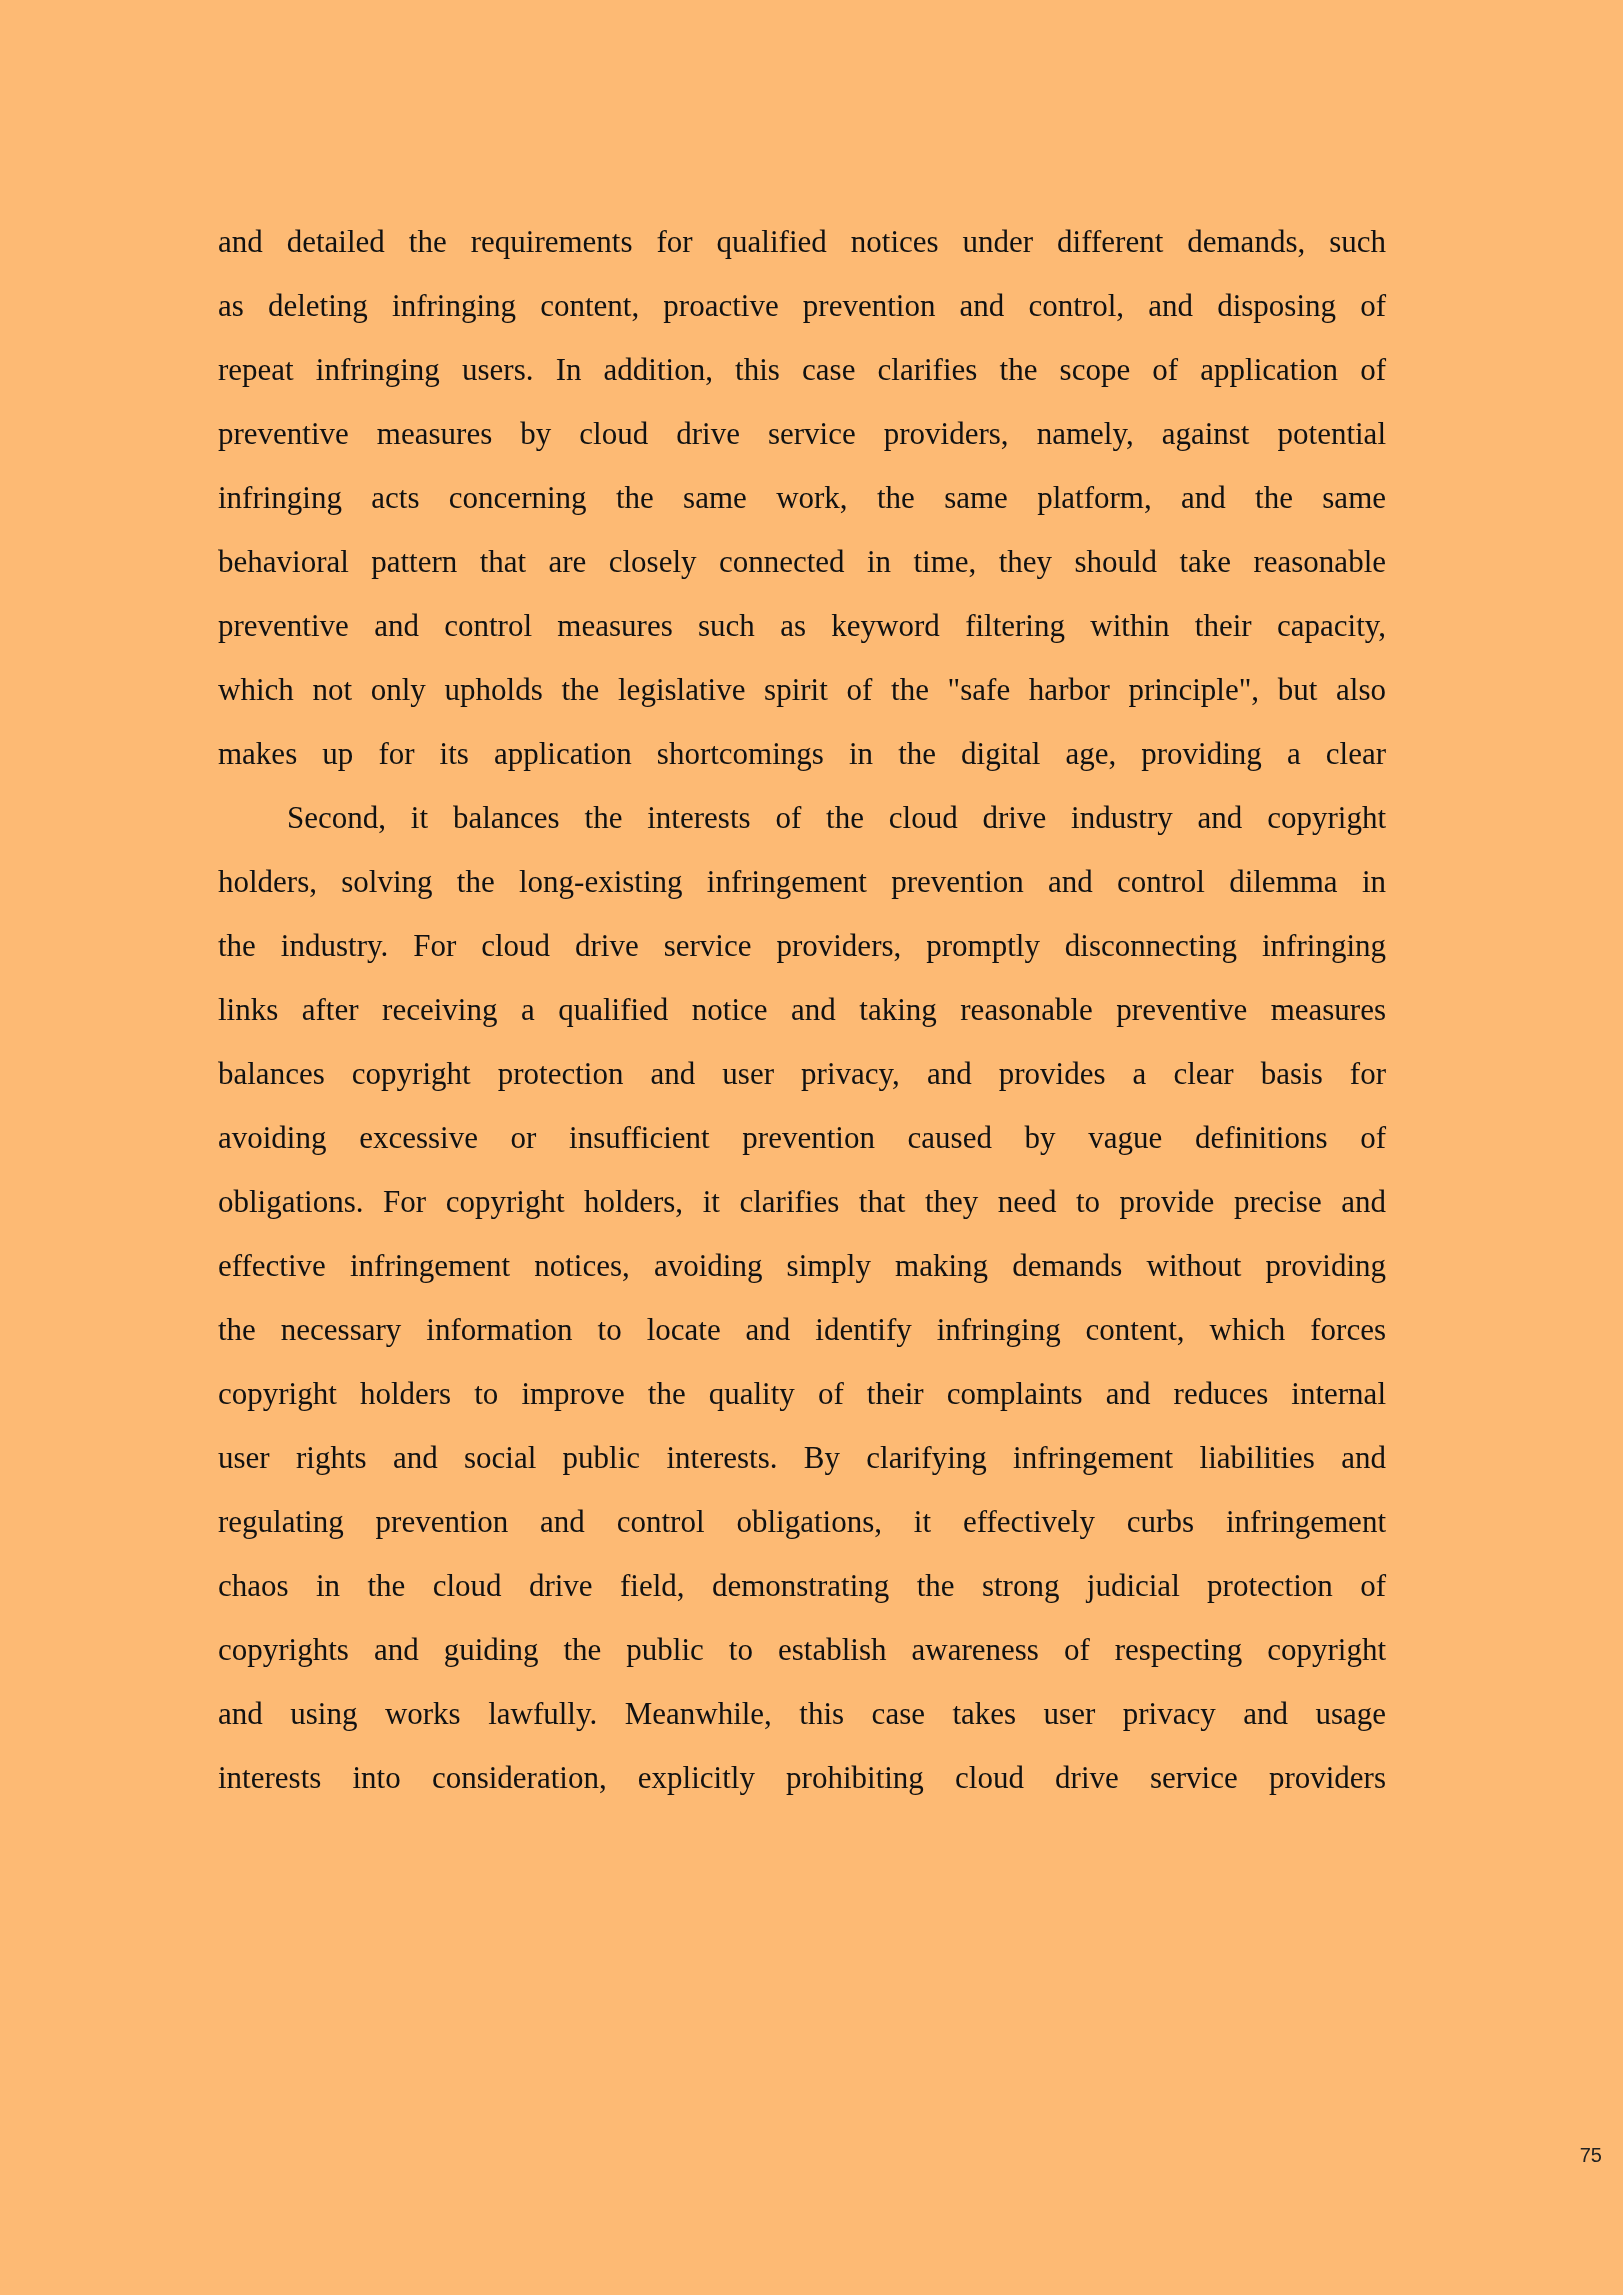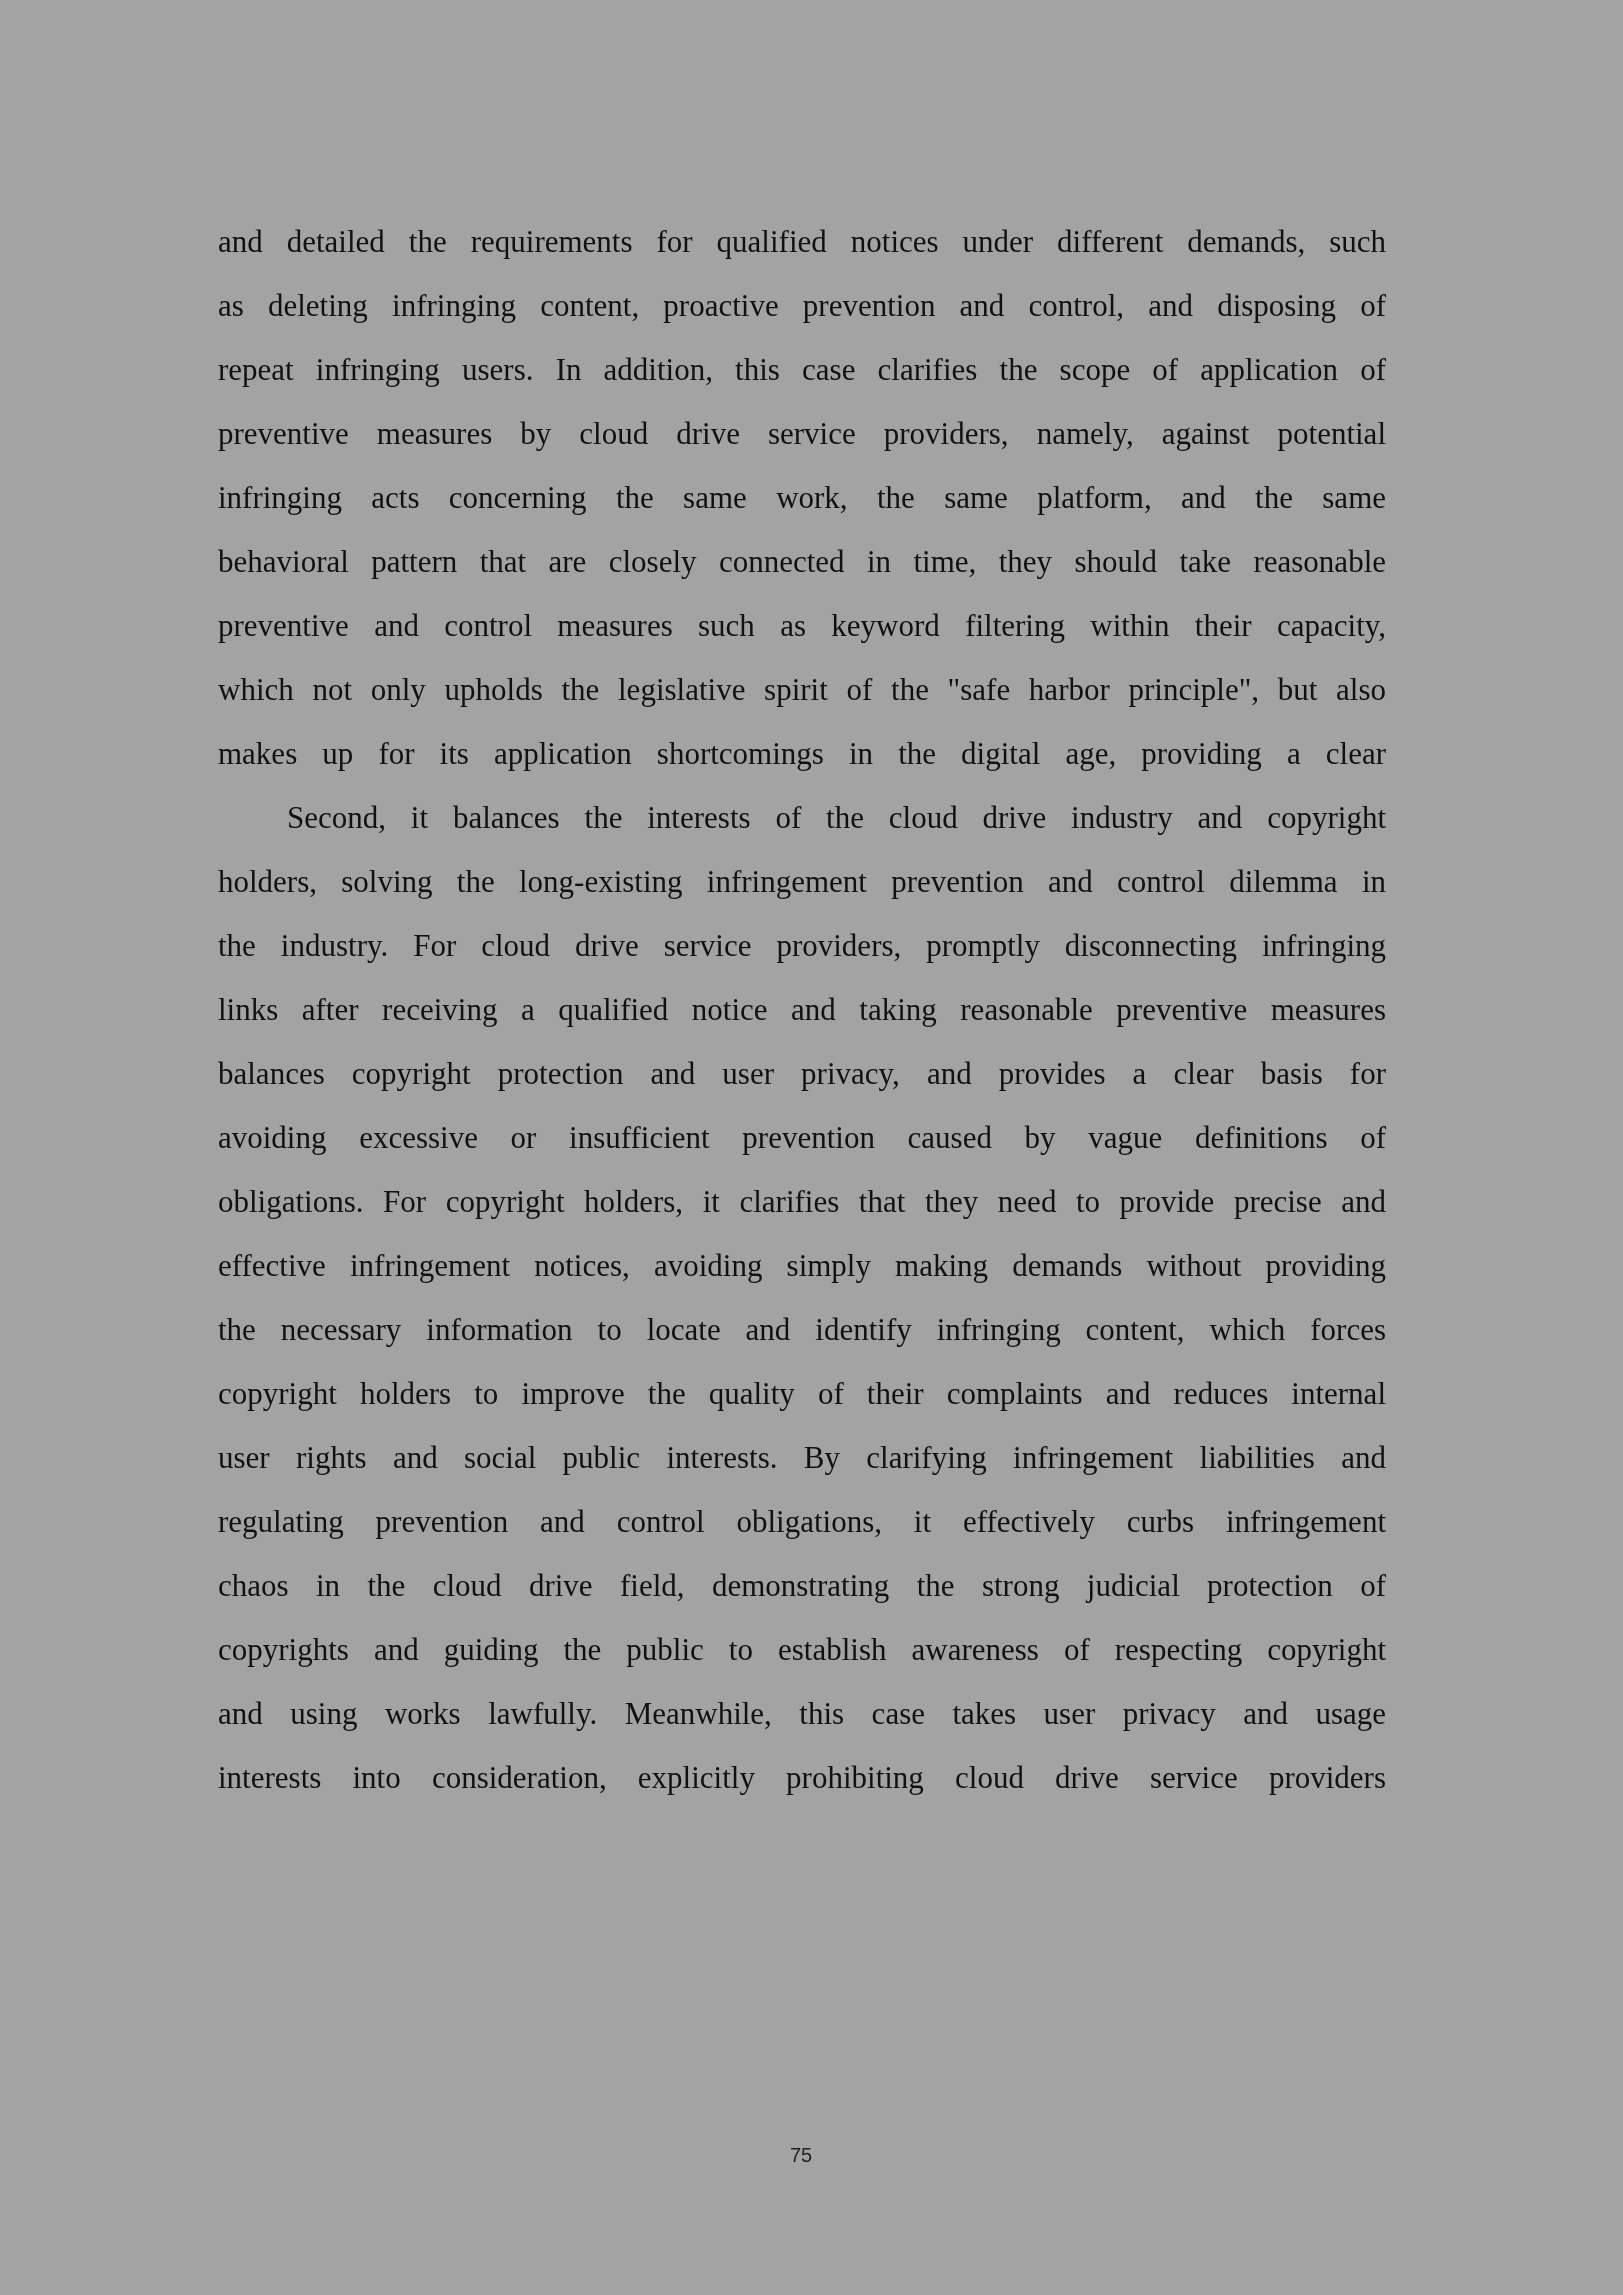--- a/index.html
+++ b/index.html
@@ -1,17 +1,17 @@
 <!DOCTYPE html>
 <html style="font-size:13.5px"><head>
   <meta charset="utf-8">
   <style>
     html, body { margin: 0; padding: 0; background: #ffffff; }
     body { width: 1623px; height: 2295px; position: relative; overflow: hidden; }
-    .page { position: absolute; left: 0; top: 0; width: 1623px; height: 2295px; background: #a3a3a3; }
+    .page { position: absolute; left: 0; top: 0; width: 1623px; height: 2295px; background: #fdba74; }
     .text-block {
       position: absolute;
       left: 218px;
       top: 210px;
       width: 1168px;
       font-family: "Liberation Serif", "DejaVu Serif", serif;
       font-size: 31px;
       line-height: 64px;
       color: #111111;
     }
@@ -22,21 +22,21 @@
       text-align: justify;
       text-align-last: justify;
     }
     .line.last { text-align-last: left; }
     .line.indent { padding-left: 69px; }
     .page-number {
       position: absolute;
       left: 0;
       width: 1602px;
       top: 2144px;
-      text-align: center;
+      text-align: right;
       font-family: "Liberation Sans", "DejaVu Sans", sans-serif;
       font-size: 20px;
       color: #222222;
     }
   </style>
 </head>
 <body>
 
 <div class="page">
   <div class="text-block">

